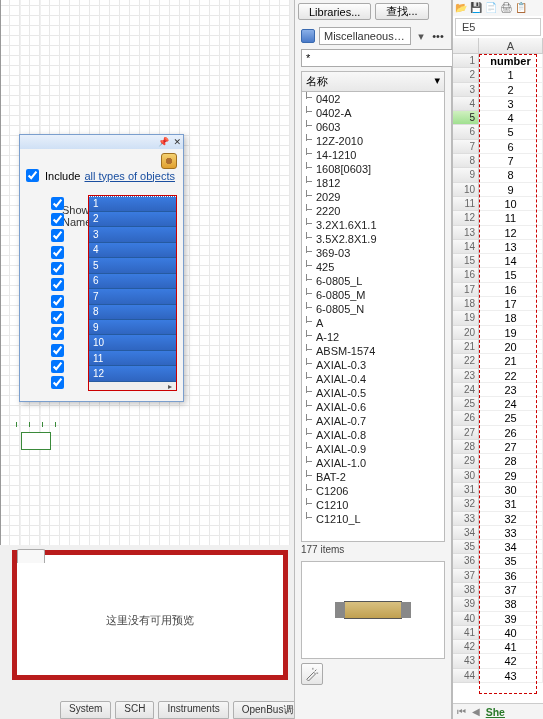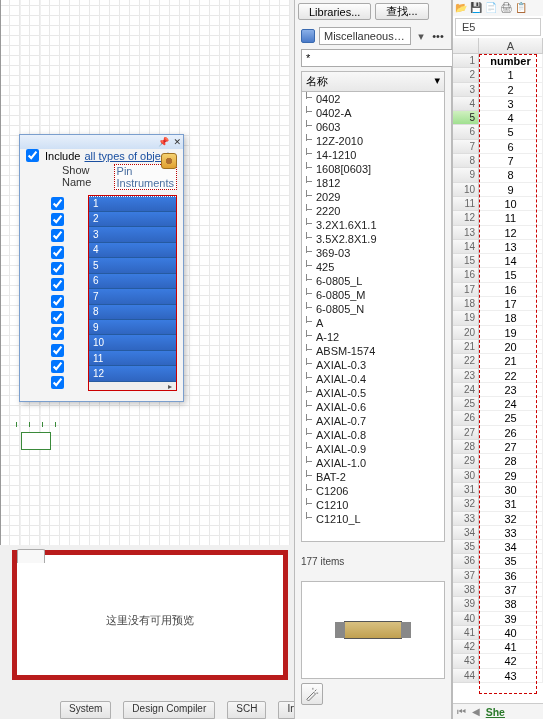--- a/index.html
+++ b/index.html
@@ -21,21 +21,21 @@
   .inspector {
     position: absolute; left: 19px; top: 134px; width: 165px; height: 268px;
     background: #f4f4f4; border: 1px solid #7a9ecd;
     box-shadow: 2px 2px 6px rgba(0,0,0,.25);
   }
   .insp-title {
     height: 14px; background: linear-gradient(#e8f0fb,#cfe0f5);
     display:flex; justify-content:flex-end; align-items:center; padding:0 2px; gap:4px;
   }
   .insp-title span { font-size:9px; color:#333; cursor:pointer; }
-  .insp-head { padding: 0 6px; display:flex; align-items:center; gap:4px; }
+  .insp-head { padding: 20px 6px; display:flex; align-items:center; gap:4px; }
   .insp-head input[type=checkbox]{ margin-right:2px; }
   .insp-head a { color:#1a4fa0; text-decoration:underline; }
   .insp-head .pref { position:absolute; right:6px; top:18px; width:16px; height:16px;
     background: radial-gradient(circle,#b07030 30%,transparent 31%), linear-gradient(#f4d070,#e0a030);
     border-radius:3px; border:1px solid #a07020; }
   .insp-cols { display:flex; padding: 2px 6px 0 6px; font-size:10px; color:#333;margin-left:36px; }
   .col-showname { width:62px; }
   .col-pin { flex:1; color:#4a6fa0; border:1px dotted #b00; padding:0 2px; background:#fbfbfb;}
   .insp-grid { position:absolute; left:6px; right:6px; top:60px; bottom:10px; display:flex; }
   .checks { width:62px; display:flex; flex-direction:column; }
@@ -52,42 +52,42 @@
   
   .mask-clear { position:absolute; right:10px; top:528px; display:flex; gap:2px; }
   .mask-clear button { background:linear-gradient(#fdfdfd,#e6e6e6); border:1px solid #aaa; padding:1px 6px; font-size:10px; border-radius:2px; cursor:pointer;}
   
   
   .preview-section { position:absolute; left:12px; top:550px; width:276px; height:130px; background:#fff; border:5px solid #b91c1c; }
   .preview-tab { position:absolute; left:0; top:-6px; width:28px; height:14px; border:1px solid #aaa; border-bottom:none; background:#f8f8f8; border-radius:2px 2px 0 0;}
   .preview-text { text-align:center; line-height:130px; color:#444; font-size:11px; }
   
   
-  .status-tabs { position:absolute; left:60px; bottom:0; height:18px; display:flex; gap:12px; }
+  .status-tabs { position:absolute; left:60px; bottom:0; height:18px; display:flex; gap:4px; }
   .status-tabs .tab { background:linear-gradient(#f6f6f6,#e4e4e4); border:1px solid #b0b0b0; padding:1px 8px; font-size:10px; color:#333; border-radius:2px 2px 0 0; cursor:pointer;}
   
   
   .lib-panel { position:absolute; left:294px; top:0; width:158px; height:719px; background:#f4f4f4; border-left:1px solid #bbb; border-right:1px solid #bbb;}
   .lib-top { padding:3px; display:flex; gap:4px; }
   .btn { background:linear-gradient(#fdfdfd,#e6e6e6); border:1px solid #aaa; padding:0 10px; font-size:11px; border-radius:2px; cursor:pointer;}
   .lib-select { margin:4px 6px; display:flex; align-items:center; gap:4px; }
   .lib-select .ico { width:14px; height:14px; background:linear-gradient(#8ab0e8,#4a7ac8); border:1px solid #3a6ab0; border-radius:2px;}
   .lib-select .txt { flex:1; overflow:hidden; white-space:nowrap; text-overflow:ellipsis; font-size:11px; color:#333; padding:2px 4px; border:1px solid #aaa; background:#fff;}
   .lib-select .drop { width:12px; text-align:center; color:#555; cursor:pointer;}
   .lib-select .dots { width:14px; text-align:center; color:#333; cursor:pointer;}
   .filter-row { margin:2px 6px 4px; display:flex; }
   .filter-row input { flex:1; border:1px solid #aaa; padding:2px 4px; background:#fff; }
   .filter-row .drop { width:14px; border:1px solid #aaa; border-left:none; display:flex; align-items:center; justify-content:center; background:#f8f8f8; cursor:pointer;}
   
   .tree-head { margin:0 6px; background:linear-gradient(#f8f8f8,#e8e8e8); border:1px solid #bbb; padding:2px 4px; font-size:11px; display:flex; justify-content:space-between;}
   .tree { margin:0 6px; height:450px; overflow-y:auto; overflow-x:hidden; border:1px solid #bbb; border-top:none; background:#fff; }
   .tree-item { padding:1px 4px 1px 14px; font-size:11px; color:#222; white-space:nowrap; position:relative; cursor:pointer;}
   .tree-item::before { content:""; position:absolute; left:4px; top:5px; width:6px; height:1px; background:#888; }
   .tree-item::after { content:""; position:absolute; left:4px; top:0; bottom:50%; width:1px; background:#888;}
-  .item-count { margin:14px 6px; font-size:10px; color:#444; }
+  .item-count { margin:2px 6px; font-size:10px; color:#444; }
   
   .comp-preview { margin:6px 6px 0; height:98px; border:1px solid #bbb; background:#fff; display:flex; align-items:center; justify-content:center; position:relative;}
   .comp-preview .resistor { width:58px; height:18px; background:linear-gradient(#d8c080,#c0a050); border:1px solid #555; position:relative;}
   .comp-preview .resistor::before,.comp-preview .resistor::after { content:""; position:absolute; top:0; bottom:0; width:10px; background:#888; }
   .comp-preview .resistor::before{ left:-10px;} .comp-preview .resistor::after{ right:-10px;}
   
   .tool-row { margin:4px 6px; display:flex; gap:4px;}
   .tool-btn { width:22px; height:22px; border:1px solid #aaa; background:linear-gradient(#fdfdfd,#e6e6e6); border-radius:2px; display:flex; align-items:center; justify-content:center; cursor:pointer;}
   .tool-btn svg { width:14px; height:14px; }
   
@@ -204,21 +204,20 @@
   <button class="">Clear</button>
 </div>
 
 <div class="preview-section">
   <div class="preview-tab"></div>
   <div class="preview-text">这里没有可用预览</div>
 </div>
 
 <div class="status-tabs" id="status-tabs">
     <div class="tab">System</div>
-    <div class="tab">Design Compiler</div>
     <div class="tab">SCH</div>
     <div class="tab">Instruments</div>
     <div class="tab">OpenBus调色板</div>
     <div class="tab">快捷方式</div>
   </div>
 
 <div class="lib-panel">
   <div class="lib-top">
     <button class="btn">Libraries...</button>
     <button class="btn">查找...</button>

